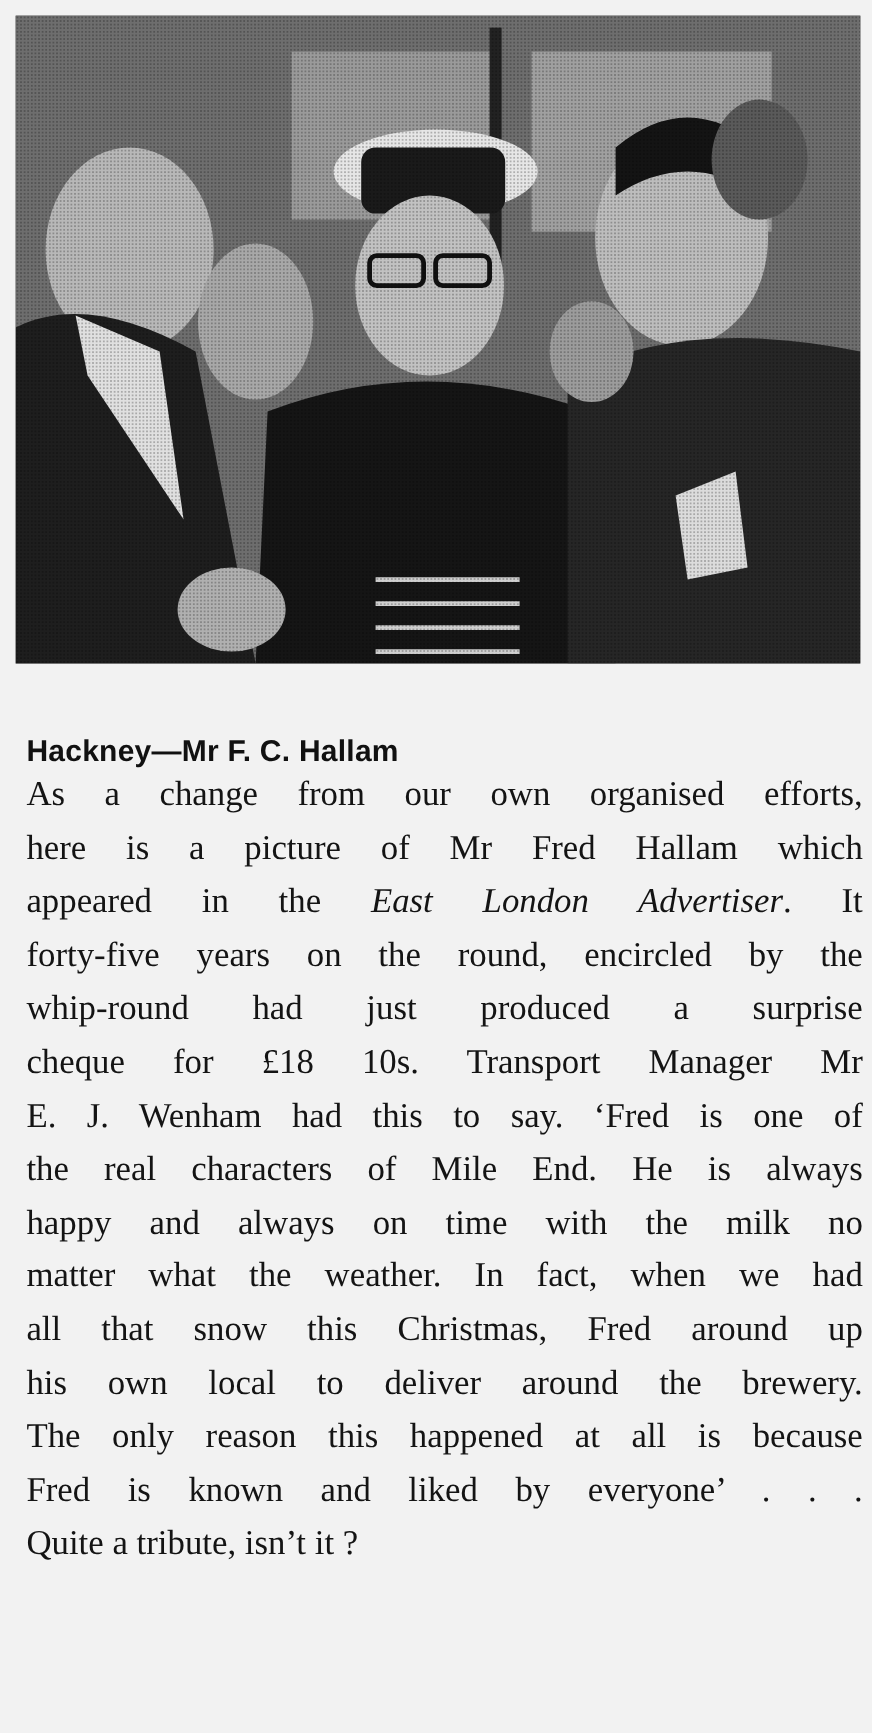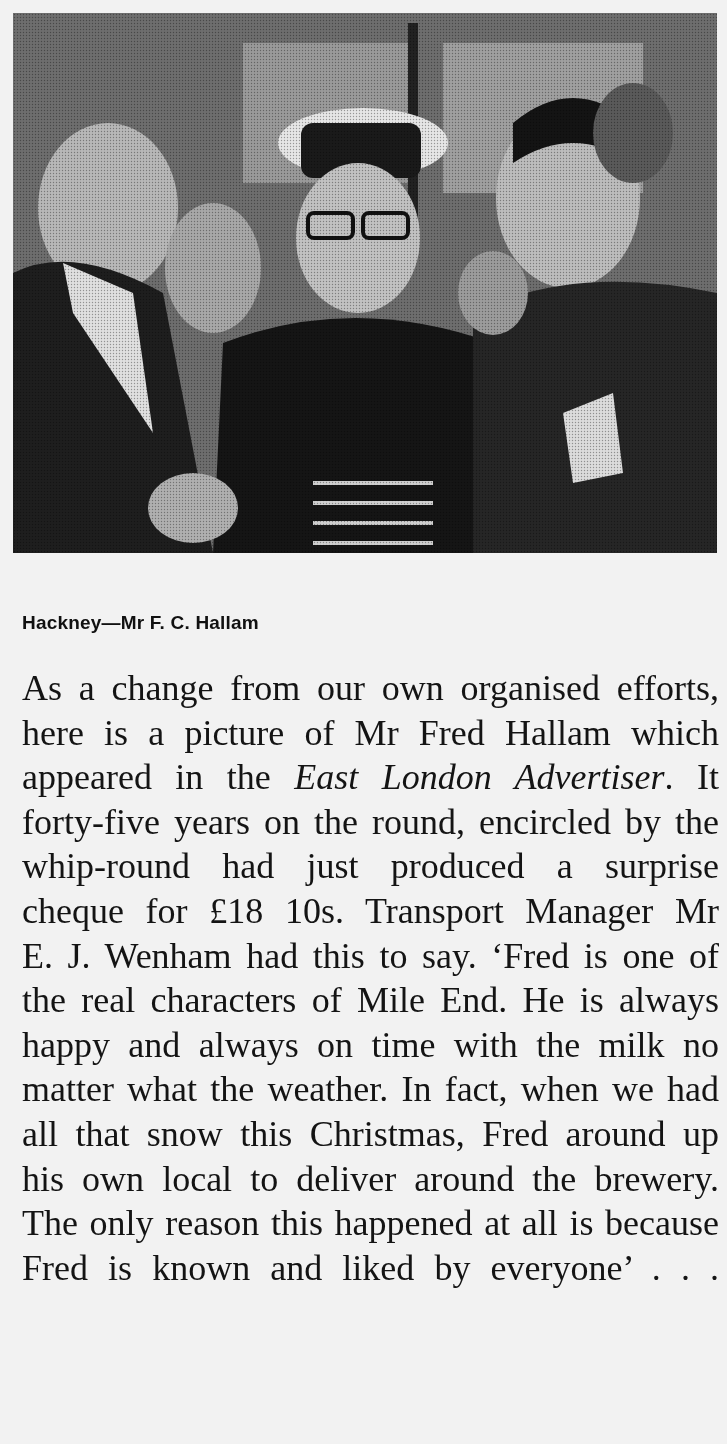--- a/index.html
+++ b/index.html
@@ -12,27 +12,27 @@
     }
     .photo {
       position: absolute; left: 13px; top: 13px; width: 704px; height: 540px;
       background: #3a3a3a;
       overflow: hidden;
     }
     .photo svg { display: block; width: 100%; height: 100%; }
     .headline {
       position: absolute; left: 22px; top: 612px;
       font-family: "Liberation Sans", "DejaVu Sans", sans-serif;
-      font-weight: bold; font-size: 19px; letter-spacing: 0.2px;
+      font-weight: bold; font-size: 25px; letter-spacing: 0.2px;
       color: #111;
       white-space: nowrap;
     }
     .body-text {
-      position: absolute; left: 22px; top: 666px; width: 697px;
-      font-size: 36px; line-height: 44.6px;
+      position: absolute; left: 22px; top: 640px; width: 697px;
+      font-size: 29px; line-height: 44.6px;
     }
     .line {
       display: block; white-space: nowrap;
       text-align: justify; text-align-last: justify;
       height: 44.6px;
     }
     .line.last { text-align-last: left; }
     .ital { font-style: italic; font-family: Liberation Serif, serif; }
   </style>
 </head>
@@ -94,13 +94,14 @@
   <span class="line">whip-round had just produced a surprise</span>
   <span class="line">cheque for £18 10s. Transport Manager Mr</span>
   <span class="line">E. J. Wenham had this to say. ‘Fred is one of</span>
   <span class="line">the real characters of Mile End. He is always</span>
   <span class="line">happy and always on time with the milk no</span>
   <span class="line">matter what the weather. In fact, when we had</span>
   <span class="line">all that snow this Christmas, Fred around up</span>
   <span class="line">his own local to deliver around the brewery.</span>
   <span class="line">The only reason this happened at all is because</span>
   <span class="line">Fred is known and liked by everyone’ . . .</span>
+  <span class="line last">Quite a tribute, isn’t it ?</span>
 </div>
 
 </body></html>

